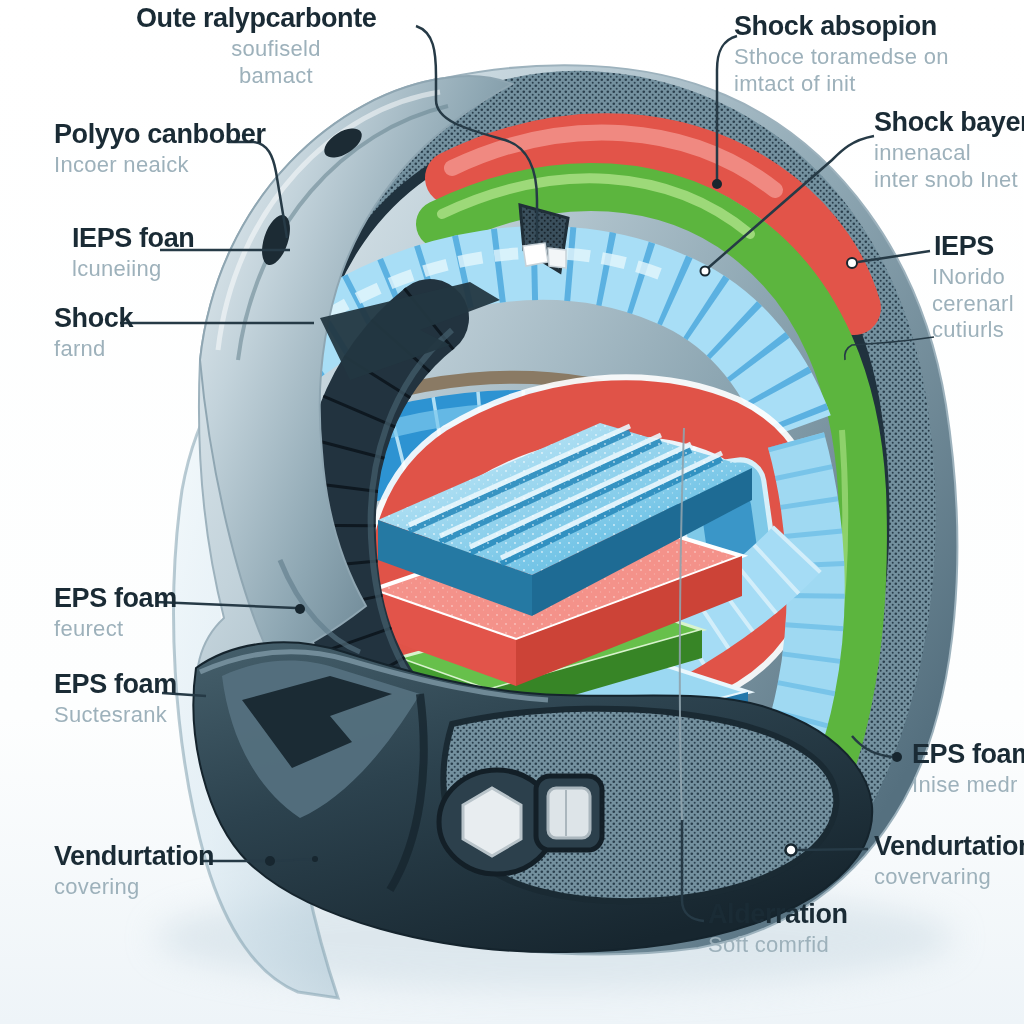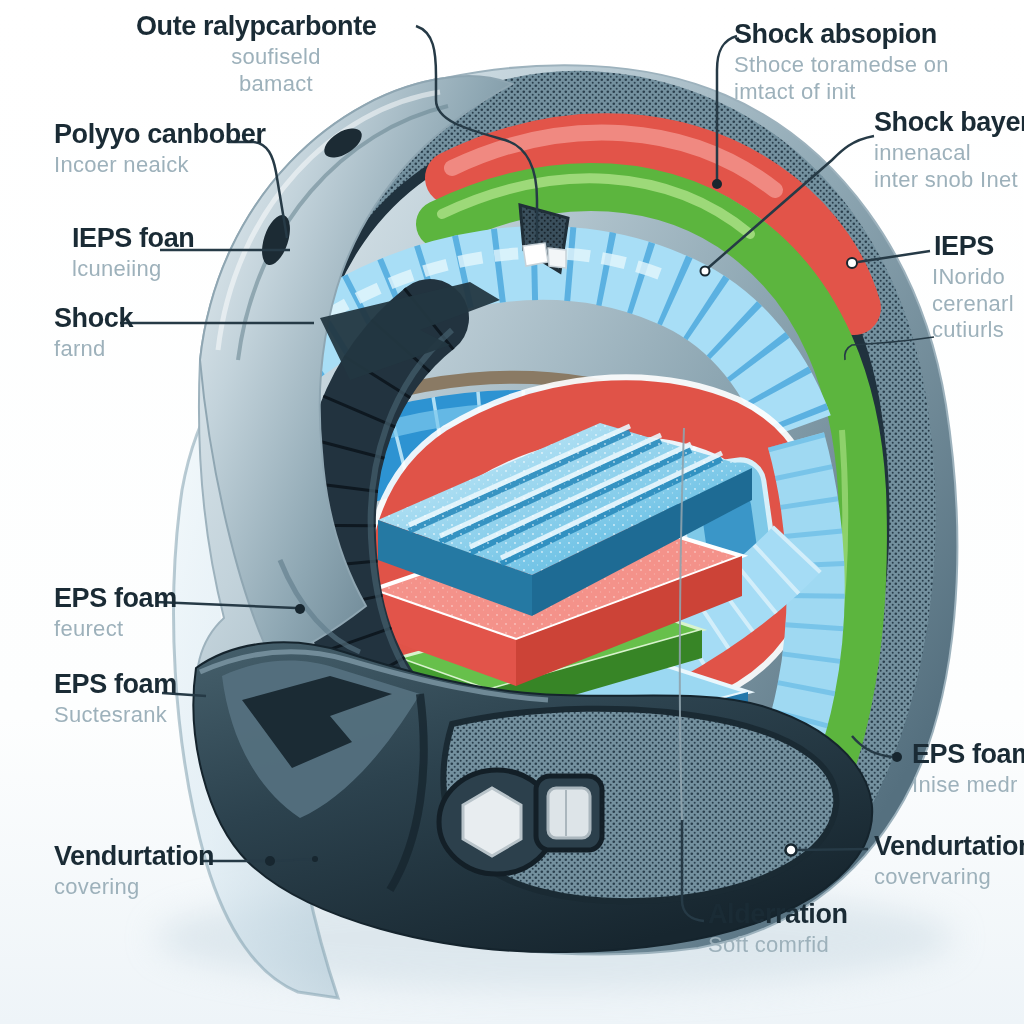--- a/index.html
+++ b/index.html
@@ -273,27 +273,27 @@
     <circle cx="897" cy="757" r="5" fill="#17262f" stroke="none"></circle>
 
     <circle cx="791" cy="850" r="5.5" fill="#ffffff" stroke="#17262f" stroke-width="2.5"></circle>
     <path d="M 797 850 L 868 849"></path>
 
     <path d="M 684 428 C 680 540 678 700 682 820" stroke="#8fa3ad" stroke-width="2" opacity="0.9"></path>
     <path d="M 682 820 L 682 900 C 682 914 692 920 704 921"></path>
   </g>
 </svg>
 
-<div class="lbl" style="left:136px;top:12px;width:280px">
+<div class="lbl" style="left:136px;top:4px;width:280px">
   <div class="lbl-title">Oute ralypcarbonte</div>
   <div class="lbl-sub center">soufiseld</div>
   <div class="lbl-sub center">bamact</div>
 </div>
 
-<div class="lbl" style="left:734px;top:20px">
+<div class="lbl" style="left:734px;top:12px">
   <div class="lbl-title">Shock absopion</div>
   <div class="lbl-sub">Sthoce toramedse on</div>
   <div class="lbl-sub">imtact of init</div>
 </div>
 
 <div class="lbl" style="left:874px;top:108px">
   <div class="lbl-title">Shock bayer</div>
   <div class="lbl-sub">innenacal</div>
   <div class="lbl-sub">inter snob Inet</div>
 </div>

